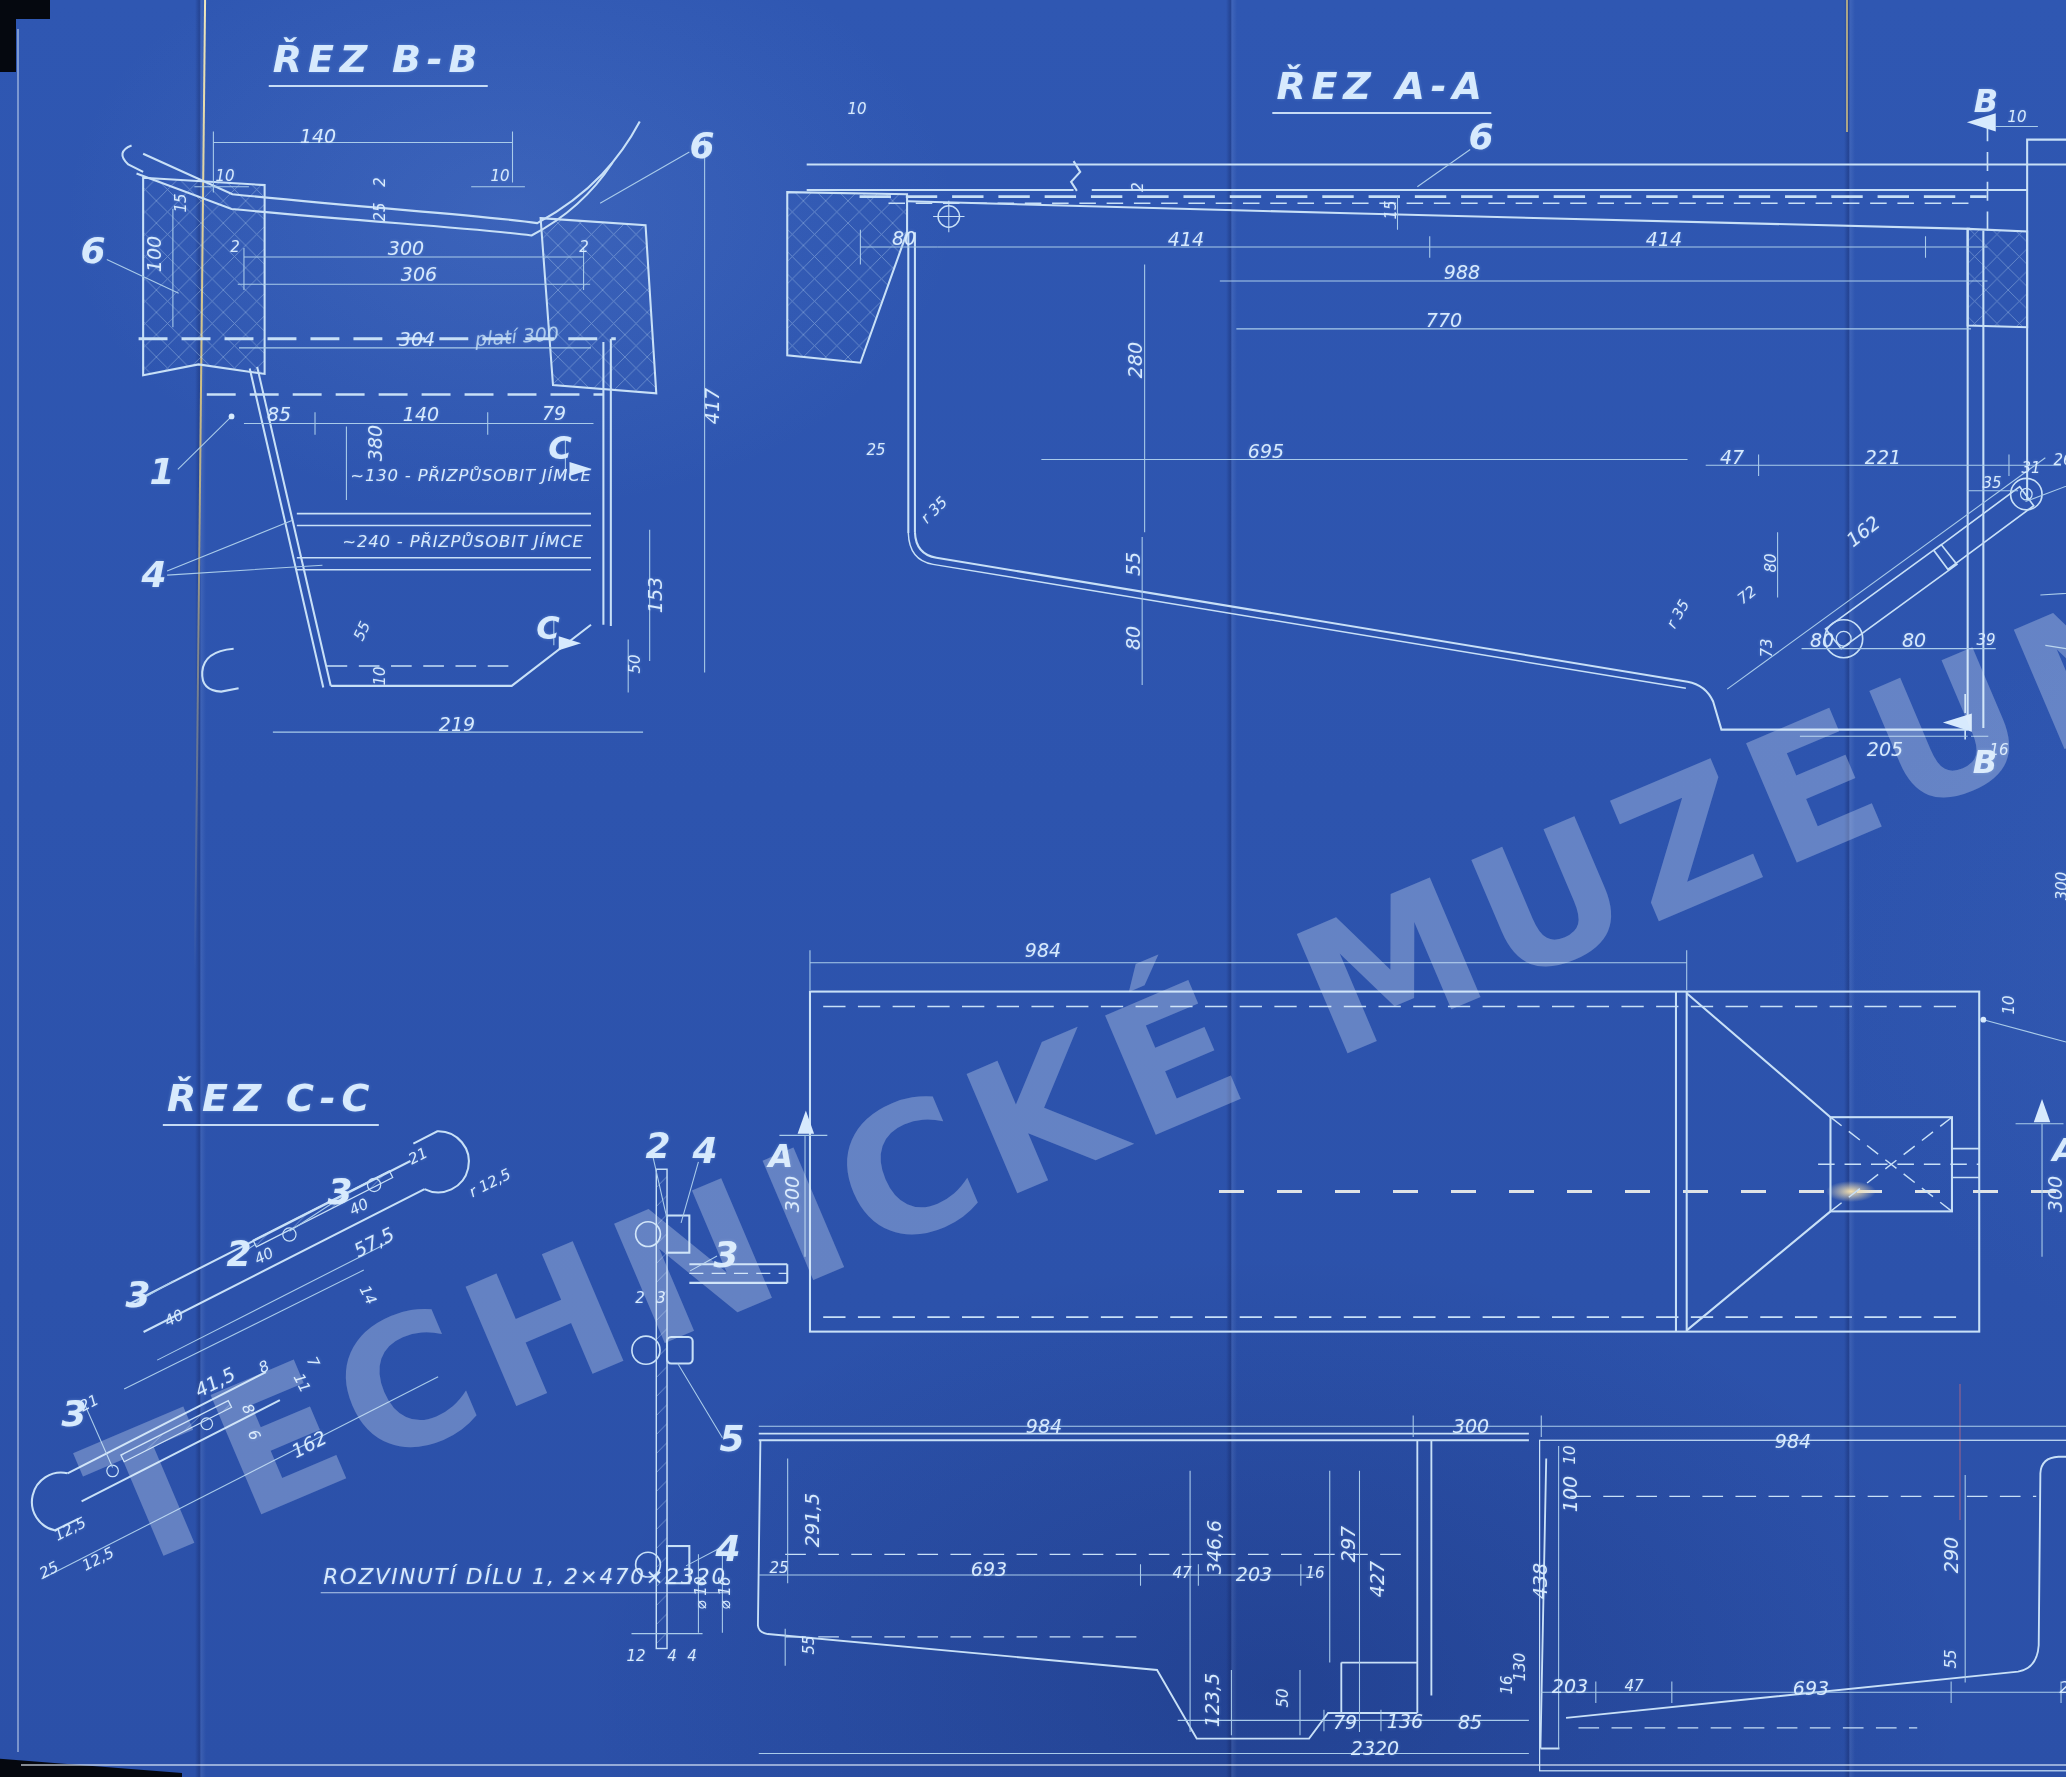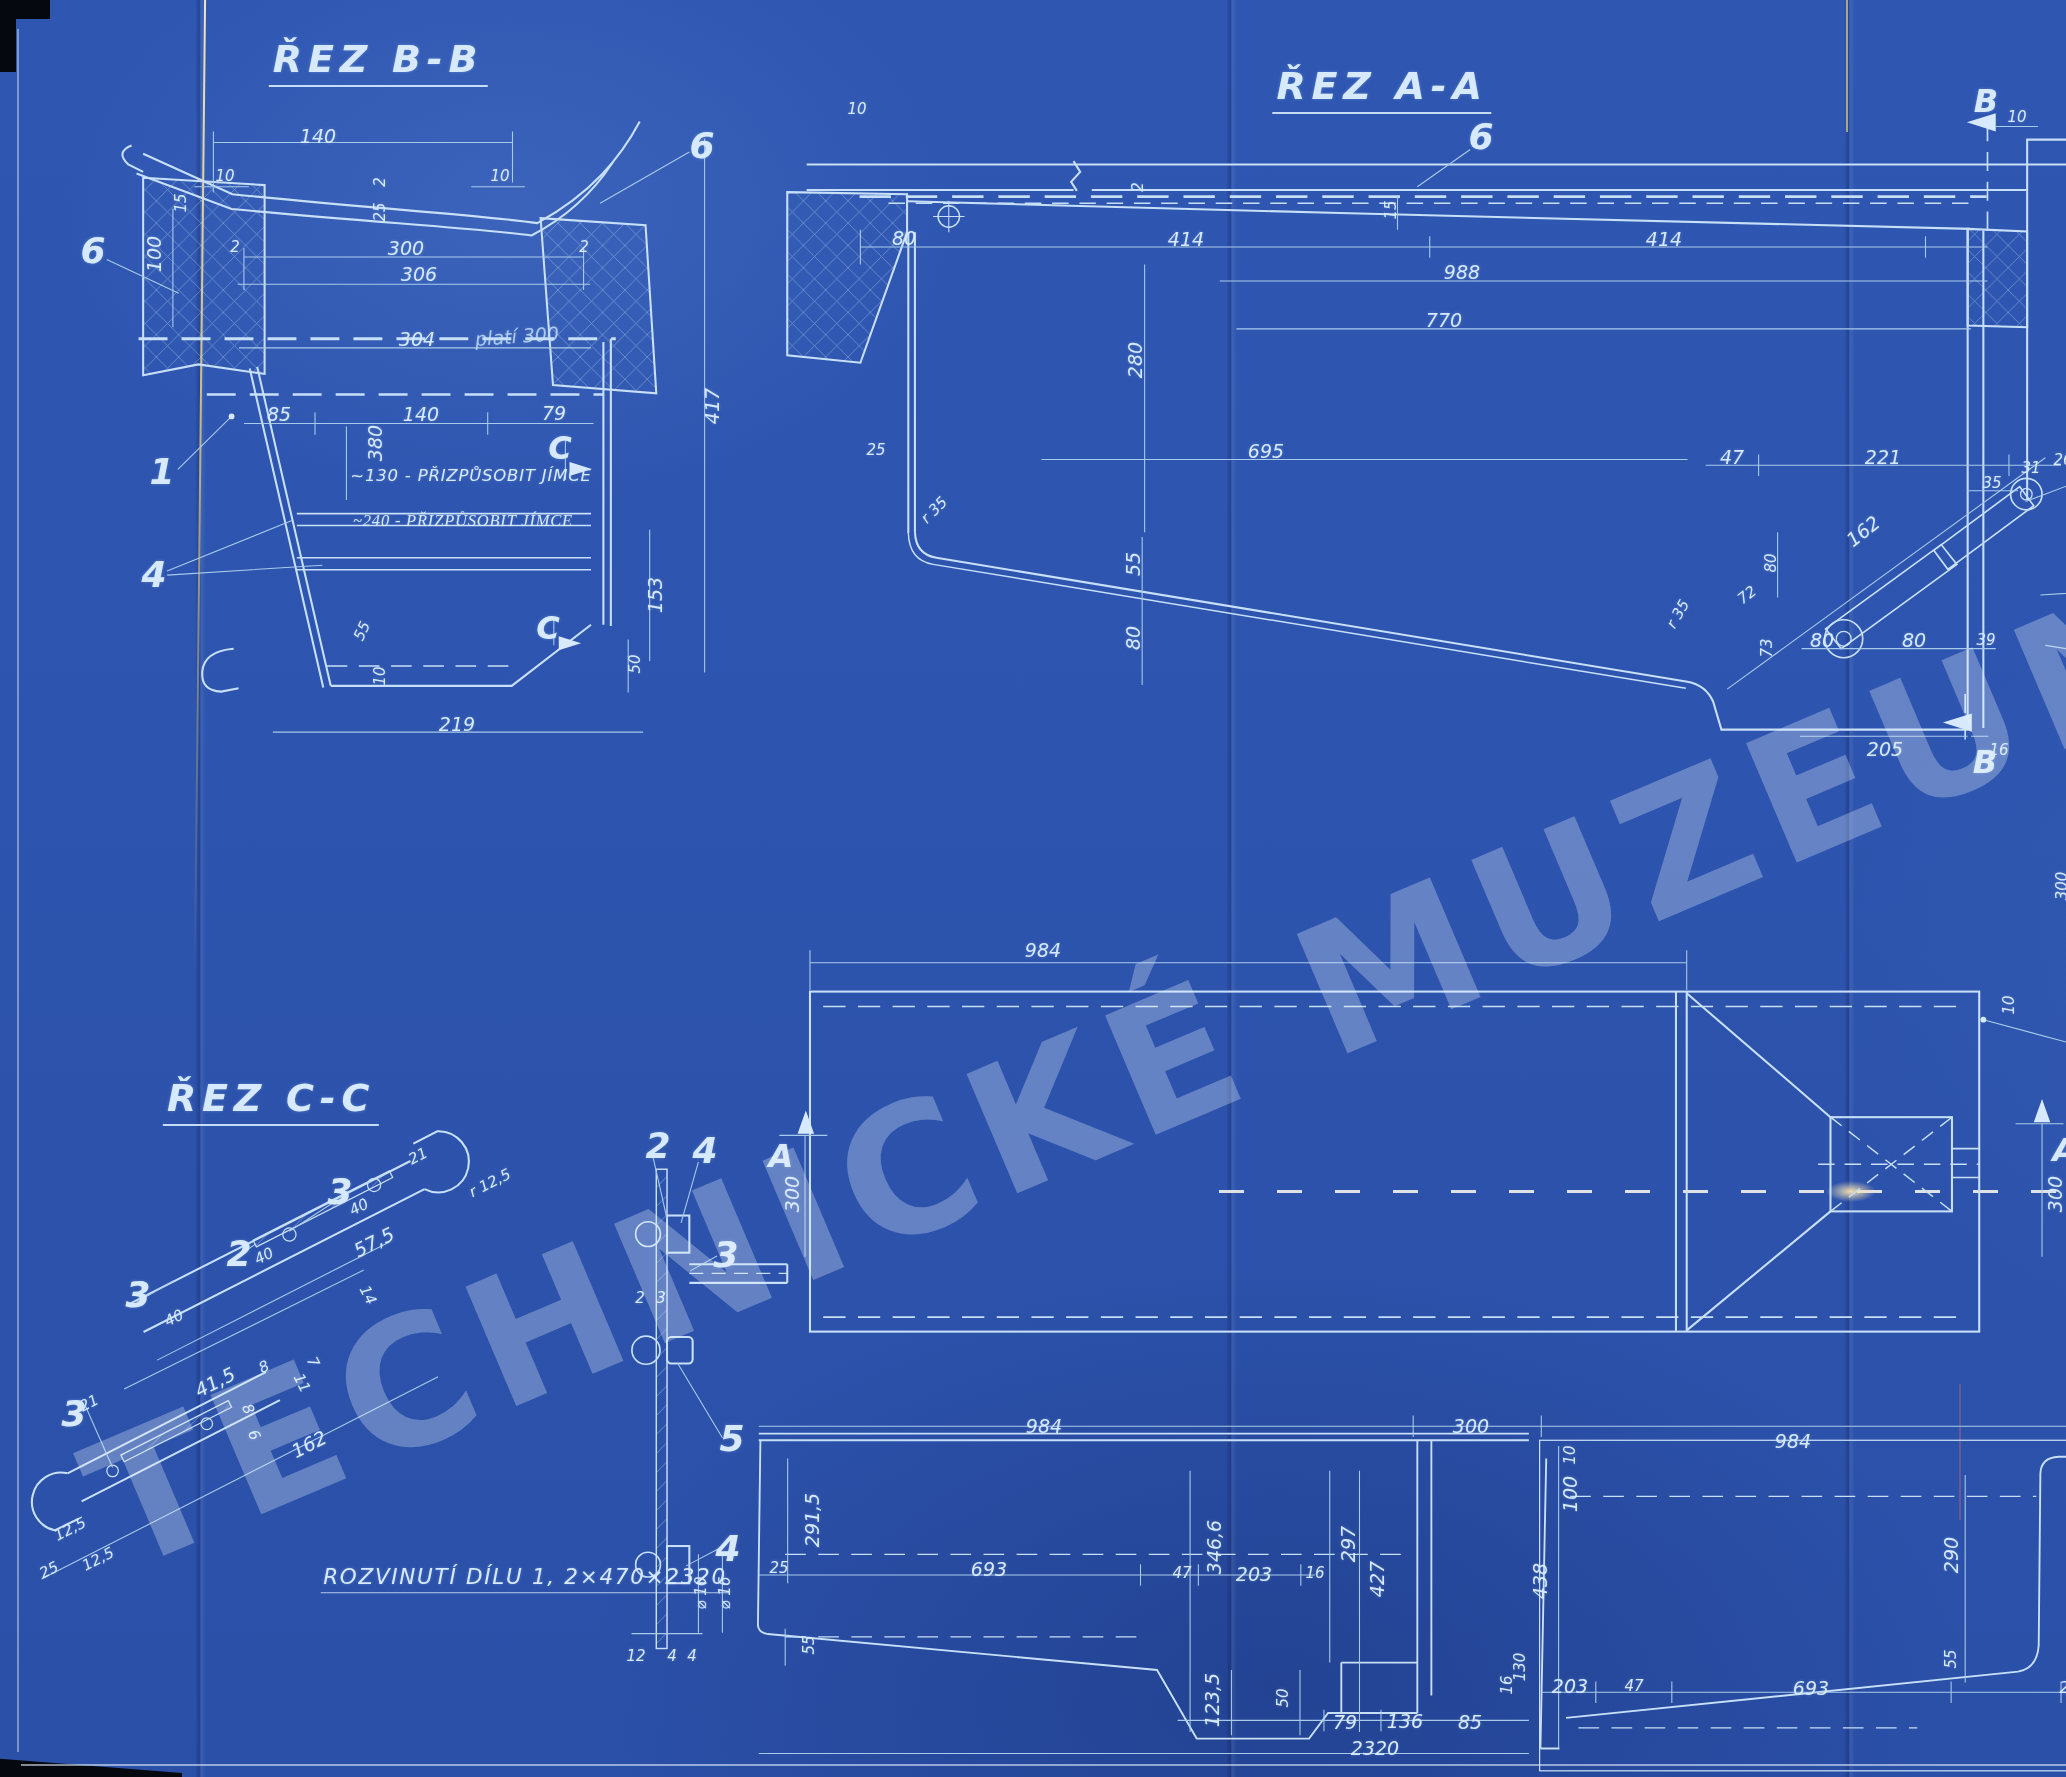--- a/index.html
+++ b/index.html
@@ -258,21 +258,21 @@
       <span class="ann t-dim" style="left: 417px; top: 339px; transform: translate(-50%, -50%) rotate(0deg);">304</span>
       <span class="ann t-hand" style="left: 517px; top: 336px; transform: translate(-50%, -50%) rotate(-4deg);">platí 300</span>
       <span class="ann t-dim" style="left: 279px; top: 414px; transform: translate(-50%, -50%) rotate(0deg);">85</span>
       <span class="ann t-dim" style="left: 421px; top: 414px; transform: translate(-50%, -50%) rotate(0deg);">140</span>
       <span class="ann t-dim" style="left: 554px; top: 413px; transform: translate(-50%, -50%) rotate(0deg);">79</span>
       <span class="ann t-dim" style="left: 375px; top: 443px; transform: translate(-50%, -50%) rotate(-90deg);">380</span>
       <span class="ann t-dim" style="left: 712px; top: 406px; transform: translate(-50%, -50%) rotate(-90deg);">417</span>
       <span class="ann t-letter" style="left: 560px; top: 448px; transform: translate(-50%, -50%) rotate(0deg);">C</span>
       <span class="ann t-letter" style="left: 548px; top: 628px; transform: translate(-50%, -50%) rotate(0deg);">C</span>
       <span class="ann t-note" style="left: 471px; top: 475px; transform: translate(-50%, -50%) rotate(0deg);">~130 - PŘIZPŮSOBIT JÍMCE</span>
-      <span class="ann t-note" style="left: 463px; top: 521px; transform: translate(-50%, -50%) rotate(0deg); font-family: Liberation Serif, serif;">~240 - PŘIZPŮSOBIT JÍMCE</span>
+      <span class="ann t-note" style="left: 463px; top: 541px; transform: translate(-50%, -50%) rotate(0deg);">~240 - PŘIZPŮSOBIT JÍMCE</span>
       <span class="ann t-callout" style="left: 162px; top: 471px; transform: translate(-50%, -50%) rotate(0deg);">1</span>
       <span class="ann t-callout" style="left: 154px; top: 574px; transform: translate(-50%, -50%) rotate(0deg);">4</span>
       <span class="ann t-dim" style="left: 655px; top: 595px; transform: translate(-50%, -50%) rotate(-90deg);">153</span>
       <span class="ann t-dim-s" style="left: 635px; top: 664px; transform: translate(-50%, -50%) rotate(-90deg);">50</span>
       <span class="ann t-dim-s" style="left: 362px; top: 631px; transform: translate(-50%, -50%) rotate(-65deg);">55</span>
       <span class="ann t-dim-s" style="left: 380px; top: 676px; transform: translate(-50%, -50%) rotate(-90deg);">10</span>
       <span class="ann t-dim" style="left: 457px; top: 724px; transform: translate(-50%, -50%) rotate(0deg);">219</span>
       <span class="ann t-title" style="left: 1382px; top: 89px; transform: translate(-50%, -50%) rotate(0deg);">ŘEZ A-A</span>
       <span class="ann t-callout" style="left: 1481px; top: 136px; transform: translate(-50%, -50%) rotate(0deg);">6</span>
       <span class="ann t-dim-s" style="left: 857px; top: 109px; transform: translate(-50%, -50%) rotate(0deg);">10</span>

